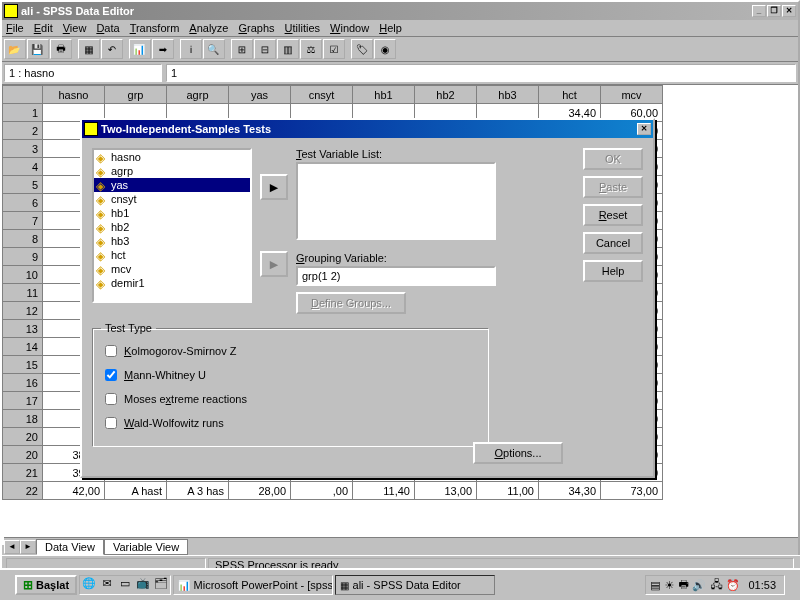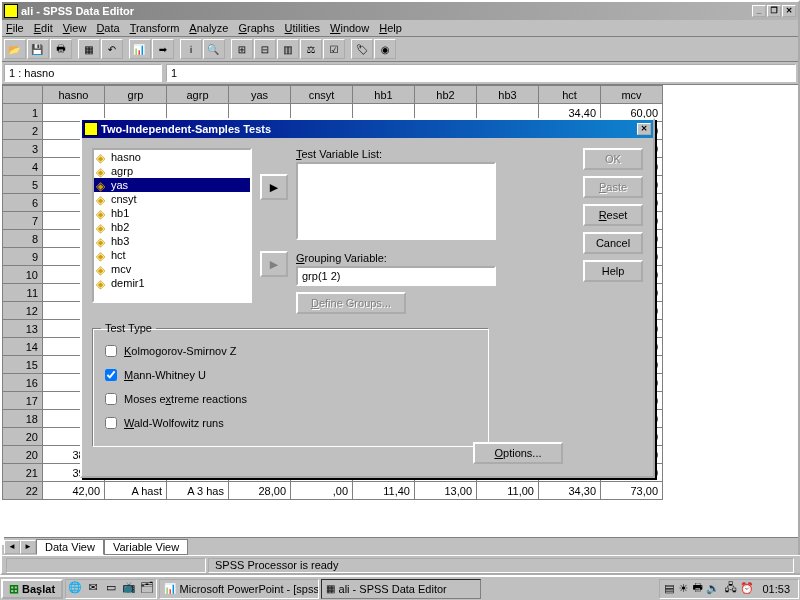--- a/index.html
+++ b/index.html
@@ -46,21 +46,21 @@
 .btn.disabled { color: #808080; text-shadow: 1px 1px #fff; }
 .btn-col { display: flex; flex-direction: column; gap: 6px; }
 .arrowbtn { width: 28px; height: 26px; border: 2px outset #fff; text-align: center; line-height: 22px; }
 .arrowbtn.disabled { color: #808080; }
 fieldset { border: 1px solid #808080; border-top-color: #808080; border-left-color: #808080; border-right-color: #fff; border-bottom-color: #fff; margin: 4px 10px; padding: 8px; position: absolute; top: 198px; width: 397px; box-shadow: inset 1px 1px #fff;}
 fieldset legend { padding: 0 4px; }
 .chk { display: flex; align-items: center; gap: 4px; width: 195px; float: left; margin-bottom: 6px;}
 .chk input { width: 12px; height: 12px; }
 .options-btn { position: absolute; bottom: 12px; right: 90px; width: 90px; }
 
-.taskbar { position: absolute; bottom: 0; left: 0; width: 800px; height: 25px; background: #c0c0c0; border-top: 2px outset #fff; display: flex; align-items: center; padding: 1px; gap: 2px;}
+.taskbar { position: absolute; bottom: 0; left: 0; width: 800px; height: 25px; background: #c0c0c0; border-top: 2px outset #fff; display: flex; align-items: center; padding: 15px; gap: 2px;}
 .taskbar .start { border: 2px outset #fff; padding: 1px 6px; font-weight: bold; display: flex; align-items: center; gap: 3px; }
 .taskbar .start::before { content: "⊞"; color: #008000; font-size: 12px; }
 .taskbar .task { border: 1px inset #fff; padding: 2px 4px; flex: 0 0 auto; width: 160px; overflow: hidden; white-space: nowrap; display: flex; align-items: center; gap: 3px; height: 20px; font-size: 10px;}
 .taskbar .tray { margin-left: auto; border: 1px inset #fff; padding: 1px 4px; display: flex; align-items: center; gap: 4px; height: 20px; font-size: 10px;}
 .tray .clock { padding: 0 4px; }
 .qlaunch { border: 1px inset #fff; padding: 1px; display: flex; gap: 2px; }
 .qlaunch span { width: 16px; height: 16px; font-size: 11px; text-align: center; }
 </style>
 </head>
 <body>

